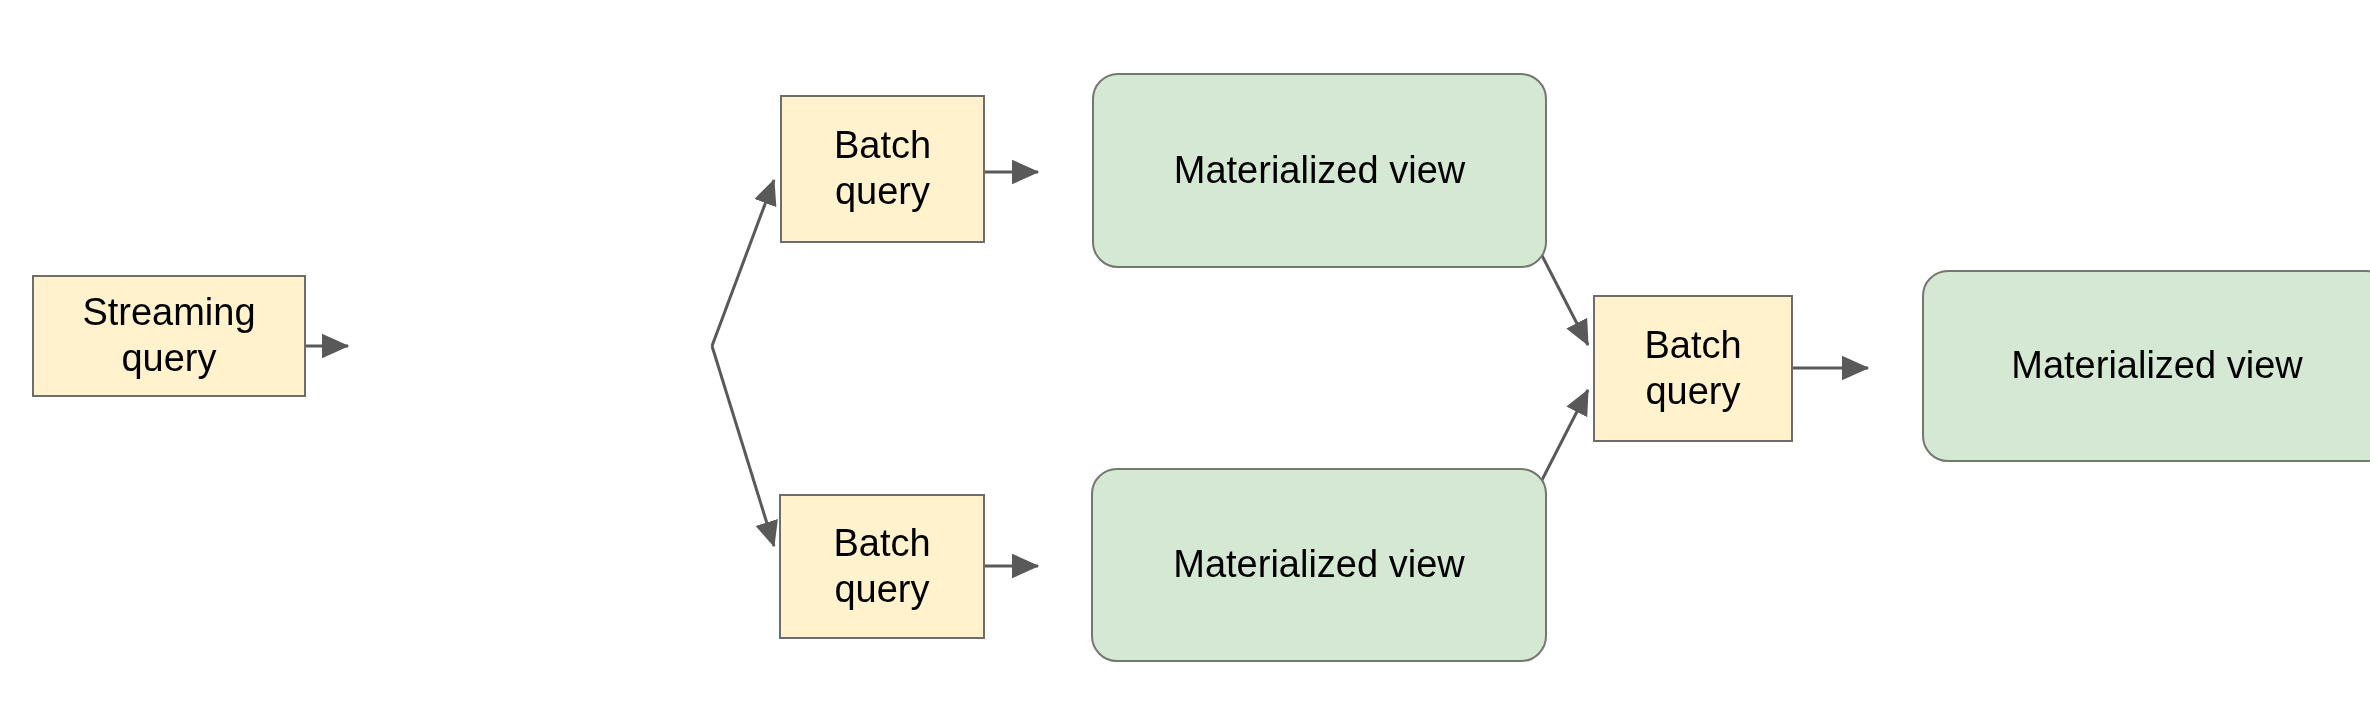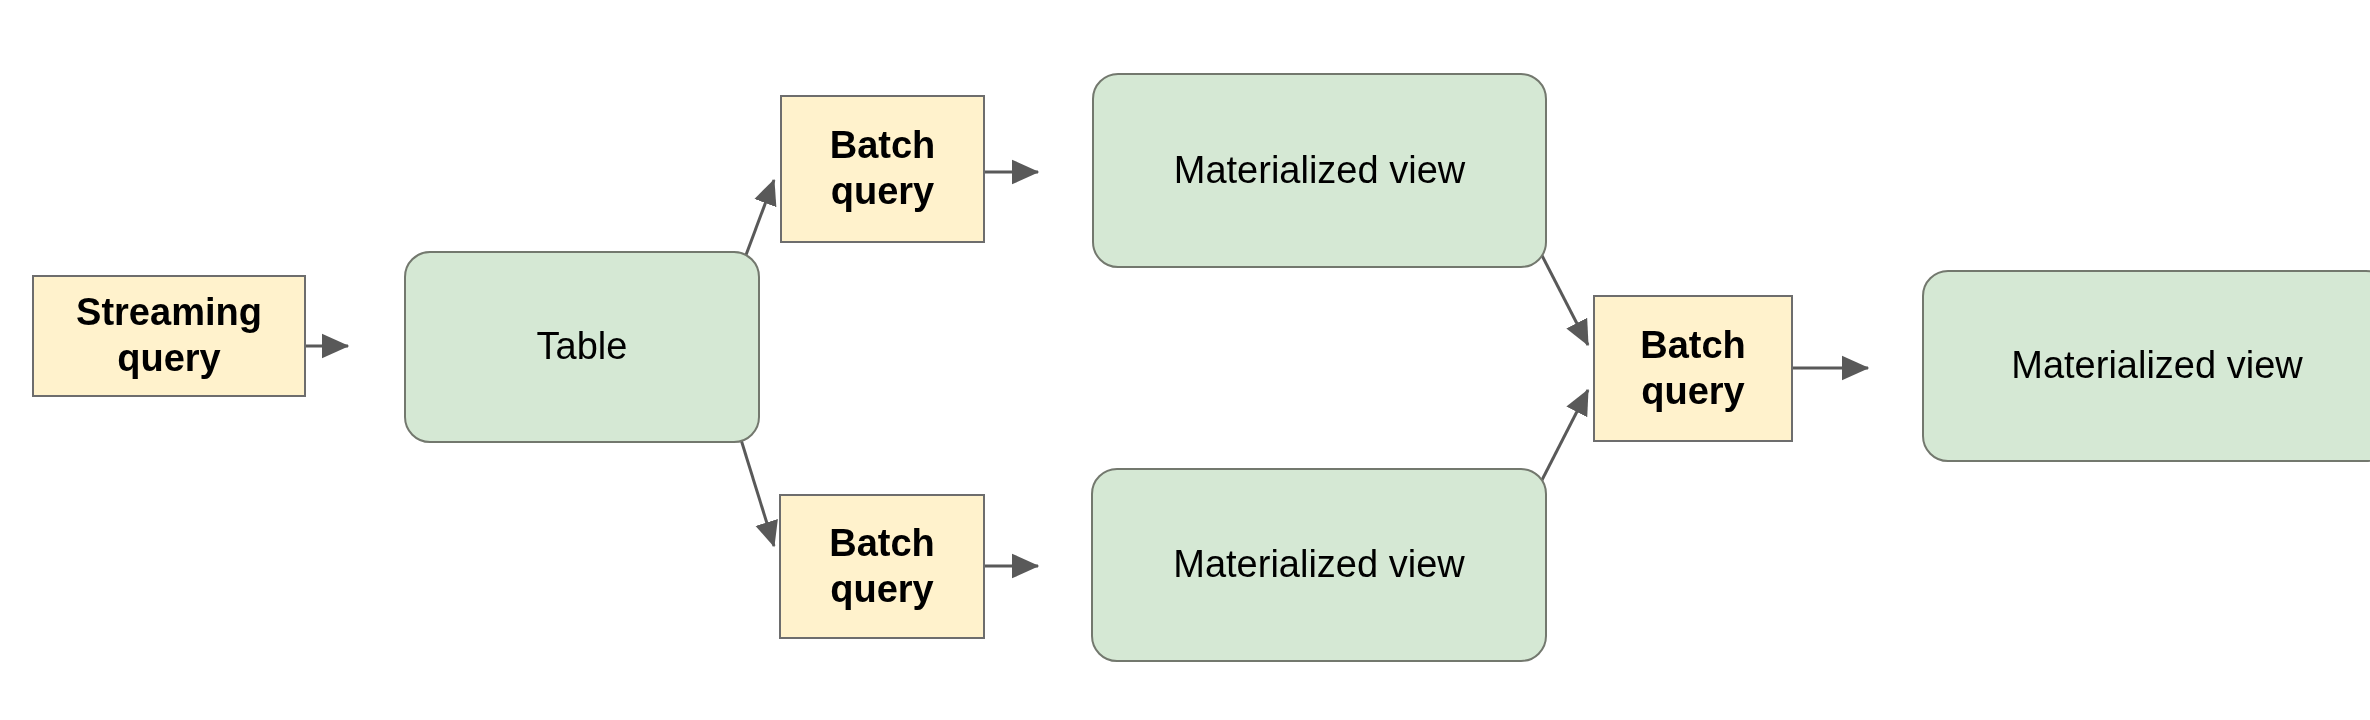--- a/index.html
+++ b/index.html
@@ -36,21 +36,20 @@
     color: #000000;
     line-height: 1.2;
     white-space: pre-line;
     border: 2px solid #666666;
   }
   .node.process {
     background: #fff2cc;
     border-color: #6d6d6d;
     border-radius: 0;
     font-size: 38px;
-    font-weight: bold;
   }
   .node.store {
     background: #d5e8d4;
     border-color: #73786e;
     border-radius: 26px;
     font-size: 38px;
     margin-left: 47px;
   }
   .node-label {
     display: block;
@@ -100,23 +99,20 @@
     <g>
       <line x1="1793" y1="368" x2="1868" y2="368" stroke="#595959" stroke-width="3.2" marker-end="url(#arrowhead)"></line>
     </g>
   </svg>
 
   <div class="node process" style="left:32px; top:275px; width:274px; height:122px;">
     <span class="node-label">Streaming
 query</span>
   </div>
 
-  <div class="node store" style="left:357px; top:251px; width:356px; height:192px;">
-    <span class="node-label">Table</span>
-  </div>
 
   <div class="node process" style="left:780px; top:95px; width:205px; height:148px;">
     <span class="node-label">Batch
 query</span>
   </div>
 
   <div class="node store" style="left:1045px; top:73px; width:455px; height:195px;">
     <span class="node-label">Materialized view</span>
   </div>
 

